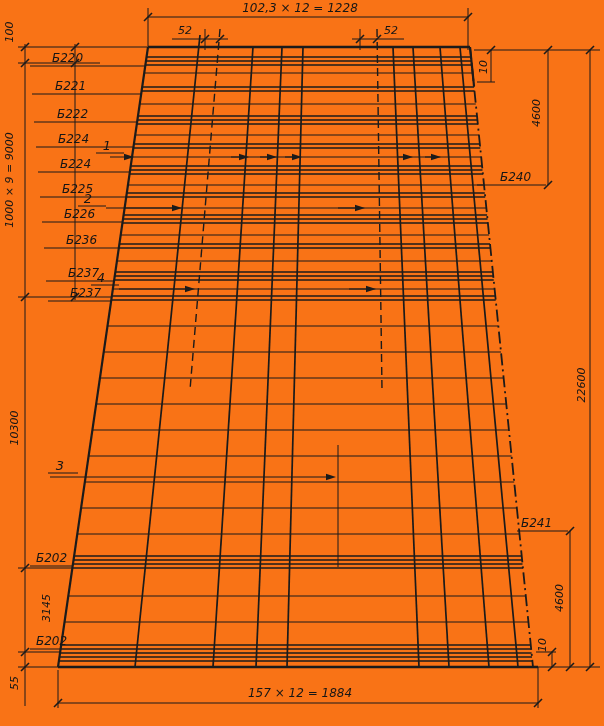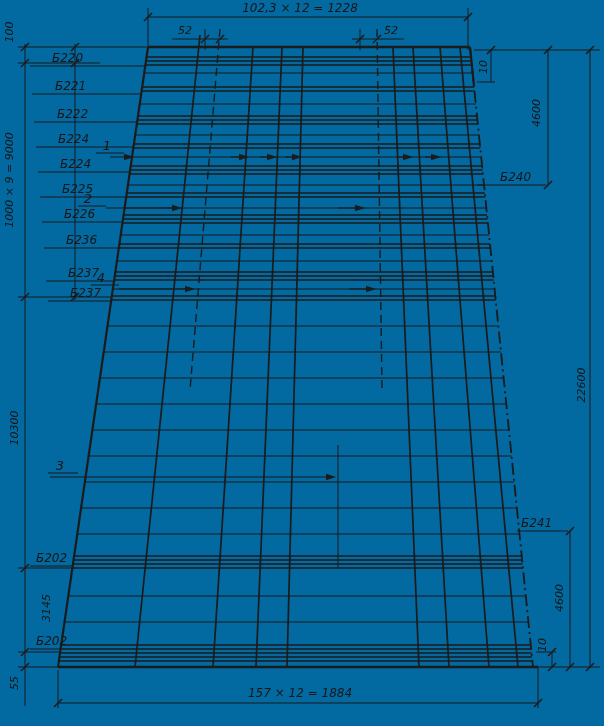--- a/index.html
+++ b/index.html
@@ -1,16 +1,16 @@
 <!DOCTYPE html>
 <html><head>
 <meta charset="utf-8">
 <style>
   html,body{margin:0;padding:0;background:#ffffff;}
-  .page{width:604px;height:726px;background:#0369a1;position:relative;overflow:hidden;}
+  .page{width:604px;height:726px;background:#f97316;position:relative;overflow:hidden;}
   svg{display:block;}
   .ink{stroke:#1b1b1b;}
   .lbl{font-family:"DejaVu Sans",sans-serif;font-style:italic;font-size:12px;fill:#161616;}
   .lbl-sm{font-family:"DejaVu Sans",sans-serif;font-style:italic;font-size:11px;fill:#161616;}
   .lbl-mark{font-family:"DejaVu Sans",sans-serif;font-style:italic;font-size:13px;fill:#161616;}
   .chord{stroke-width:2.4;fill:none;}
   .edge{stroke-width:2.2;fill:none;}
   .band{stroke-width:1.5;fill:none;}
   .single{stroke-width:1.0;fill:none;}
   .fan{stroke-width:1.7;fill:none;}

